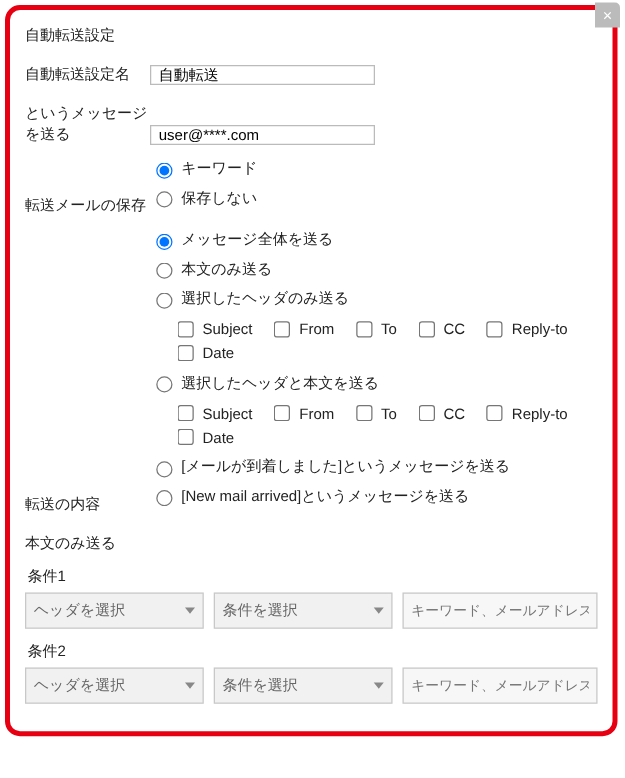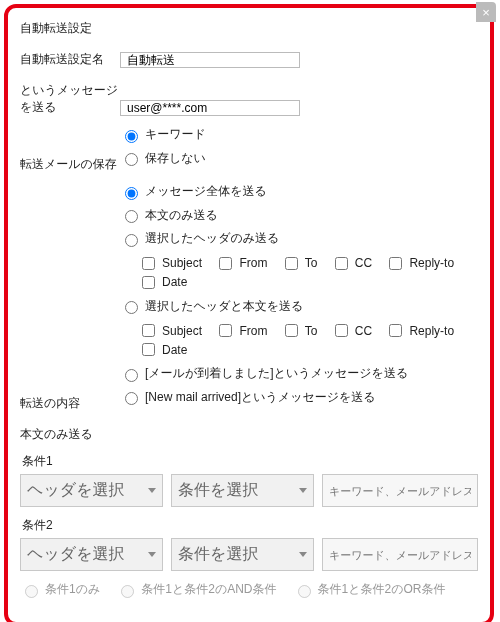--- a/index.html
+++ b/index.html
@@ -45,21 +45,21 @@
   }
   .check-line { padding-left: 18px; margin: 2px 0 6px 0; }
   .check-line .check { margin-right: 10px; }
   .cond-title { margin: 8px 0 4px 2px; }
   .cond-row { display: flex; gap: 8px; margin-bottom: 10px; }
   .select {
     border: 1px solid #c8c8c8;
     background: #f1f1f1;
     padding: 5px 6px;
     display: flex; align-items: center; justify-content: space-between;
-    font-size: 16px;
+    font-size: 12px;
     color: #666;
     position: relative;
     width: 150px;
   }
   .caret {
     width: 0; height: 0;
     border-left: 4px solid transparent;
     border-right: 4px solid transparent;
     border-top: 5px solid #888;
     margin-left: 6px;
@@ -217,28 +217,14 @@
         <span>ヘッダを選択</span>
         <span class="caret"></span>
       </div>
     <div class="select">
         <span>条件を選択</span>
         <span class="caret"></span>
       </div>
     <input class="kw-input" placeholder="キーワード、メールアドレスなどの条件" style="">
   </div>
 
-  <div class="logic-row">
-    <label class="radio">
-        <input type="radio" name="logic" disabled="" style="">
-        <span>条件1のみ</span>
-      </label>
-    <label class="radio">
-        <input type="radio" name="logic" disabled="" style="">
-        <span>条件1と条件2のAND条件</span>
-      </label>
-    <label class="radio">
-        <input type="radio" name="logic" disabled="" style="">
-        <span>条件1と条件2のOR条件</span>
-      </label>
-  </div>
 
 </div>
 
 </body></html>

